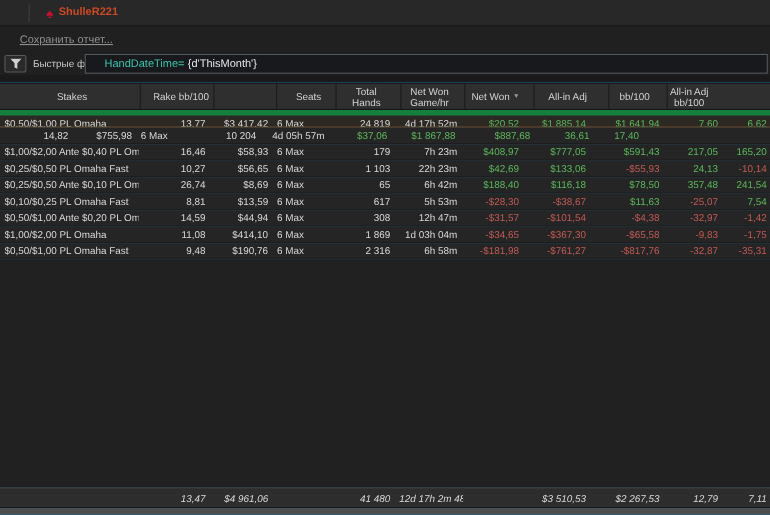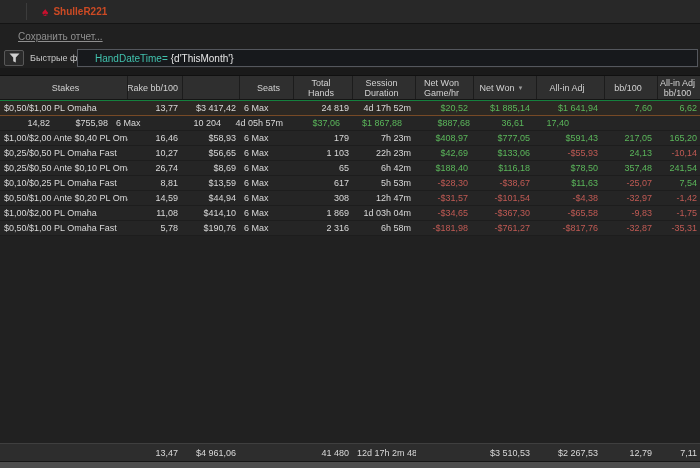--- a/index.html
+++ b/index.html
@@ -39,43 +39,43 @@
     display:flex; flex:0 0 auto; }
   .hcell { color:#d2d2d2; font-size:9px; line-height:10px; display:flex; flex-direction:column;
     align-items:center; justify-content:center; border-right:1px solid #1c1c1c; text-align:center;
     overflow:hidden; white-space:nowrap; cursor:pointer; position:relative; }
   .hcell:last-child { border-right:none; }
   .hline { display:flex; align-items:center; gap:3px; }
   .sort-arrow { color:#9a9a9a; font-size:6px; line-height:6px; }
 
   .row { display:flex; height:15px; flex:0 0 auto; background:#252525; border-bottom:1px solid #1d1d1d;
     color:#d9d9d9; font-size:9px; cursor:default; }
-  .row.selected { background:#2c2823; border-top:1px solid #15803d; border-bottom:1px solid #774a26; height:16px; }
+  .row.selected { background:#2c2823; border-top:5px solid #15803d; border-bottom:1px solid #774a26; height:16px; }
   .cell { line-height:14px; overflow:hidden; white-space:nowrap; }
   .pos { color:#5bb75b; }
   .neg { color:#c05a54; }
 
   .c0 { width:128px; text-align:left;  padding-left:4px; }
-  .c1 { width:55px;  text-align:right; padding-right:5px; }
+  .c1 { width:55px;  text-align:right; padding-right:5px;margin-left:12px; }
   .c2 { width:57px;  text-align:right; padding-right:4px;gap:48px; }
   .c3 { width:54px;  text-align:left;  padding-left:4px; }
   .c4 { width:59px;  text-align:right; padding-right:4px; }
   .c5 { width:63px;  text-align:right; padding-right:5px; }
   .c6 { width:58px;  text-align:right; padding-right:6px; }
   .c7 { width:63px;  text-align:right; padding-right:7px; }
   .c8 { width:68px;  text-align:right; padding-right:7px; }
   .c9 { width:53px;  text-align:right; padding-right:6px; }
   .c10{ width:42px;  text-align:right; padding-right:3px; }
 
   .tbody-empty { flex:1 1 auto; background:#212121; }
 
   
   .totals { height:19px; background:#2d2d2d; border-top:1px solid #3f3f3f; border-bottom:1px solid #161616;
     display:flex; align-items:center; flex:0 0 auto; color:#dadada; font-size:9px; }
-  .totals .cell { line-height:18px; }
+  .totals .cell { line-height:18px;font-style:italic; }
   .totals .c5 { text-align:left; padding-left:4px; padding-right:0; }
   .bottom-strip { height:6px; background:#4d4d4d; flex:0 0 auto; }
 </style>
 </head>
 <body>
 
 <div class="app">
 
   <div class="tab-bar">
     <div class="tab-divider"></div>
@@ -116,24 +116,20 @@
           <div class="hline">Rake</div>
           <div class="hline">Game</div>
         </div>
         <div class="hcell c3">
           <div class="hline">Seats</div>
         </div>
         <div class="hcell c4">
           <div class="hline">Total</div>
           <div class="hline">Hands</div>
         </div>
-        <div class="hcell c5">
-          <div class="hline">Session</div>
-          <div class="hline">Duration</div>
-        </div>
         <div class="hcell c6">
           <div class="hline">Net Won</div>
           <div class="hline">Game/hr</div>
         </div>
         <div class="hcell c7">
           <div class="hline">Net Won<span class="sort-arrow">▼</span></div>
         </div>
         <div class="hcell c8">
           <div class="hline">All-in Adj</div>
         </div>
@@ -244,21 +240,21 @@
           <div class="cell c4">1 869</div>
           <div class="cell c5">1d 03h 04m</div>
           <div class="cell c6 neg">-$34,65</div>
           <div class="cell c7 neg">-$367,30</div>
           <div class="cell c8 neg">-$65,58</div>
           <div class="cell c9 neg">-9,83</div>
           <div class="cell c10 neg">-1,75</div>
         </div>
         <div class="row">
           <div class="cell c0">$0,50/$1,00 PL Omaha Fast</div>
-          <div class="cell c1">5,78</div>
+          <div class="cell c1">9,48</div>
           <div class="cell c2">$190,76</div>
           <div class="cell c3">6 Max</div>
           <div class="cell c4">2 316</div>
           <div class="cell c5">6h 58m</div>
           <div class="cell c6 neg">-$181,98</div>
           <div class="cell c7 neg">-$761,27</div>
           <div class="cell c8 neg">-$817,76</div>
           <div class="cell c9 neg">-32,87</div>
           <div class="cell c10 neg">-35,31</div>
         </div>

